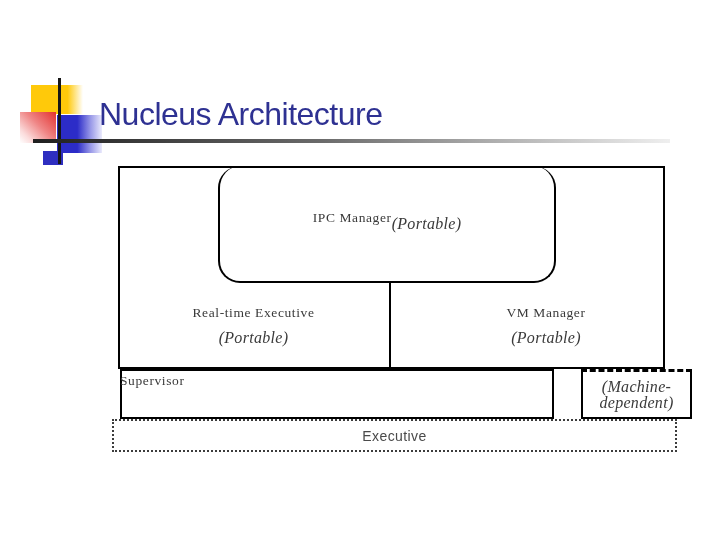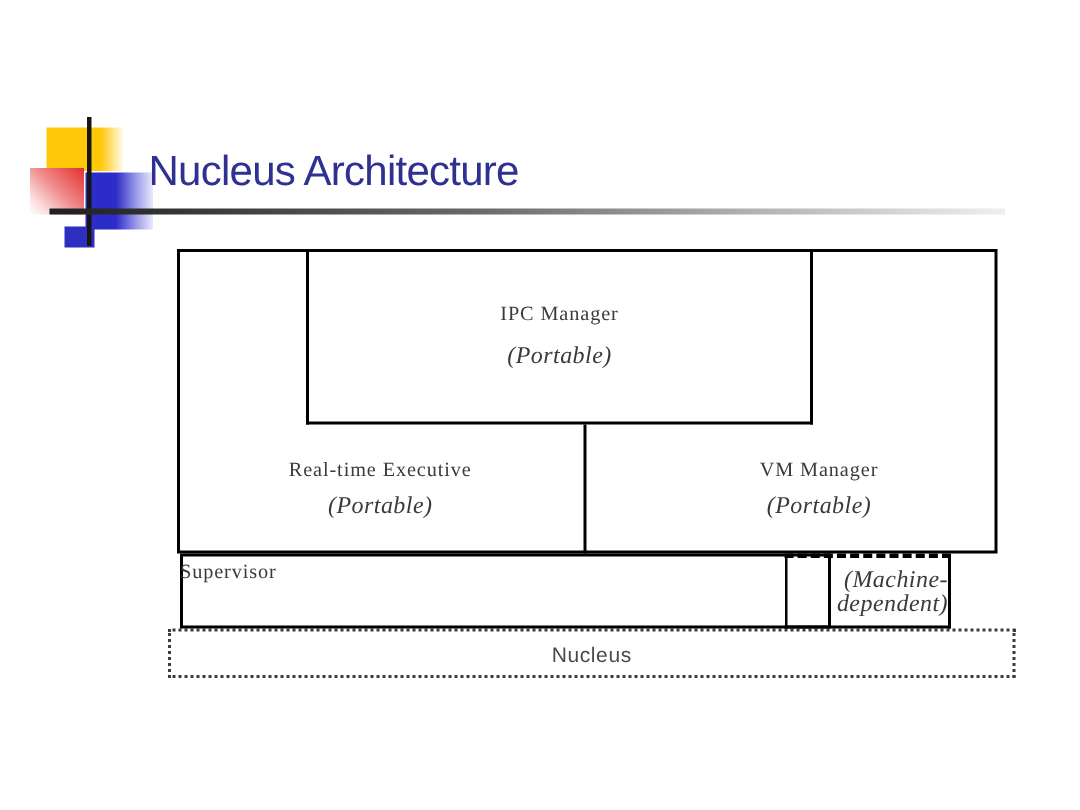--- a/index.html
+++ b/index.html
@@ -34,42 +34,42 @@
     background: #161616;
   }
   .title-rule {
     left: 33px; top: 139px; width: 637px; height: 4px; z-index: 2;
     background: linear-gradient(to right, #1f1f1f 0%, #6a6a6a 45%, #b5b5b5 75%, #efefef 100%);
   }
 
   
   .slide-title {
     left: 99px; top: 96px; width: 560px; z-index: 3;
-    font-size: 28px; line-height: 36px;
+    font-size: 32px; line-height: 36px;
     letter-spacing: -0.5px;
     color: #2e3192;
   }
 
   
   .dbox { box-sizing: border-box; background: transparent; }
   .serif-label {
     font-family: "Liberation Serif", "DejaVu Serif", serif;
     color: #3a3a3a; text-align: center;
   }
   .box-name { font-size: 13.5px; letter-spacing: 0.6px; }
   .box-note { font-size: 16px; font-style: italic; letter-spacing: 0.3px; }
 
   .outer-box {
     left: 118px; top: 166px; width: 547px; height: 203px;
     border: 2px solid #000;
   }
   .ipc-box {
-    left: 204px; top: 166px; width: 338px; height: 117px;
+    left: 218px; top: 166px; width: 338px; height: 117px;
     border-left: 2px solid #000; border-right: 2px solid #000; border-bottom: 2px solid #000;
-    display: flex; flex-direction: column; justify-content: center; align-items: center;
+    display: flex; flex-direction: row; justify-content: center; align-items: center; border-radius: 22px;
   }
   .ipc-box .box-name { margin-bottom: 12px; }
   .rt-region {
     left: 118px; top: 283px; width: 271px; height: 86px;
     display: flex; flex-direction: column; justify-content: center; align-items: center;
   }
   .rt-region .box-name { margin-bottom: 8px; }
   .vm-region {
     left: 389px; top: 283px; width: 312px; height: 86px;
     border-left: 2px solid #000;
@@ -79,24 +79,24 @@
   .supervisor-box {
     left: 120px; top: 369px; width: 434px; height: 50px;
     border: 2px solid #000;
   }
   .supervisor-label {
     left: 120px; top: 373px; width: 534px;
     display: flex; flex-direction: row; align-items: flex-end;
   }
   .supervisor-label .box-name { margin-bottom: 2px; }
   .machine-dep-box {
-    left: 523px; top: 369px; width: 111px; height: 50px;
+    left: 581px; top: 369px; width: 111px; height: 50px;
     border-top: 3px dashed #000;
     border-right: 2px solid #000; border-bottom: 2px solid #000; border-left: 2px solid #000;
-    display: flex; flex-direction: column; justify-content: center; align-items: flex-end;
+    display: flex; flex-direction: column; justify-content: center; align-items: center;
   }
   .machine-dep-box .box-note { line-height: 16px; }
   .hardware-box {
     left: 112px; top: 419px; width: 565px; height: 33px;
     border: 2px dotted #3c3c3c;
     display: flex; justify-content: center; align-items: center;
   }
   .hardware-label {
     font-family: "Liberation Sans", sans-serif;
     font-size: 14px; color: #4a4a4a; letter-spacing: 0.4px;
@@ -125,21 +125,21 @@
   <div class="serif-label box-name">Real-time Executive</div>
   <div class="serif-label box-note">(Portable)</div>
 </div>
 
 <div class="abs dbox vm-region">
   <div class="serif-label box-name">VM Manager</div>
   <div class="serif-label box-note">(Portable)</div>
 </div>
 
 <div class="abs dbox hardware-box">
-  <div class="hardware-label">Nucleus</div>
+  <div class="hardware-label">Executive</div>
 </div>
 
 <div class="abs dbox supervisor-box"></div>
 <div class="abs supervisor-label">
   <div class="serif-label box-name">Supervisor</div>
 </div>
 
 <div class="abs dbox machine-dep-box">
   <div class="serif-label box-note">(Machine-</div>
   <div class="serif-label box-note">dependent)</div>

